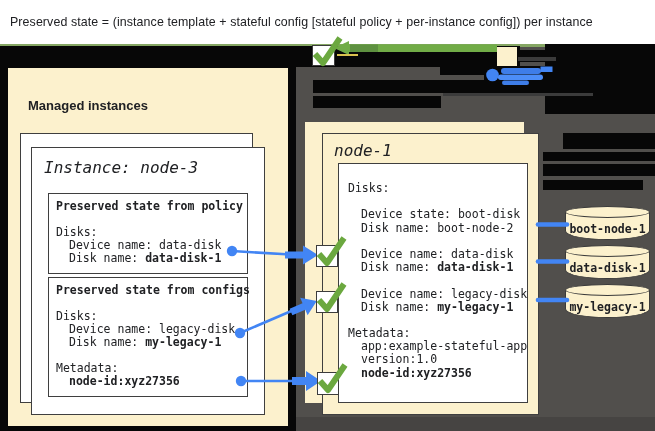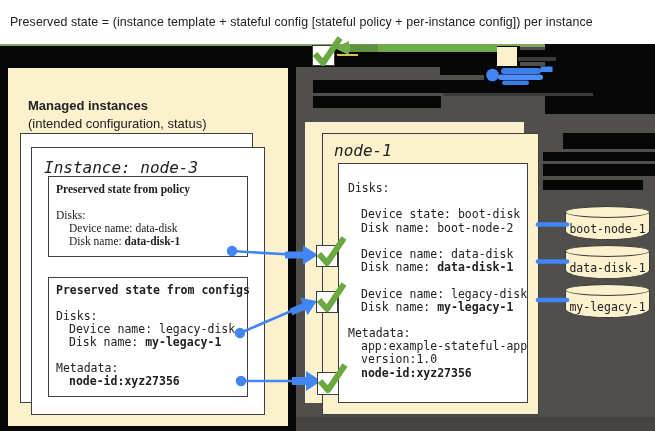--- a/index.html
+++ b/index.html
@@ -41,21 +41,21 @@
   .codebox{border:1.4px solid var(--border-dark);background:#fff;padding:6px 7px 0 7px;}
   .codeline{height:13px;white-space:nowrap;}
   .codeline.indent{padding-left:13px;}
   .codeline.blank{height:13px;}
   .vm-code{padding:18px 9px 0 9px;font-size:11.5px;line-height:13.2px;}
   .vm-code .codeline{height:13.2px;}
 
   .check-box{width:22px;height:22px;background:#fff;border:1.6px solid #3c3c3c;}
   .check-box svg{position:absolute;left:-3px;top:-12px;overflow:visible;}
 
-  .cylinder{width:85px;height:34px;}
+  .cylinder{width:85px;height:34px;font-weight:bold;}
   .cyl-top{position:absolute;left:0;top:0;width:100%;height:12px;background:var(--panel-cream);
            border:1.6px solid #3b3b3b;border-radius:50%;}
   .cyl-body{position:absolute;left:0;top:6px;width:100%;bottom:0;background:var(--panel-cream);
             border:1.6px solid #3b3b3b;border-top:none;border-radius:0 0 42px 42px / 0 0 9px 9px;}
   .cyl-label{position:absolute;left:0;right:0;bottom:4px;text-align:center;font-size:11.5px;}
 
   .legend-swatch{left:497px;top:47px;width:20px;height:19px;background:var(--panel-cream);}
   .legend-yellow{left:337px;top:53.5px;width:21px;height:2.4px;background:#D9C14F;}
 
   svg.overlay{left:0;top:0;pointer-events:none;}
@@ -99,30 +99,29 @@
   <div class="abs check-box" style="left:312px;top:45px;width:23px;height:21px;">
     <svg width="34" height="34">
       <path class="check-stroke" d="M5 20 L13 29 L30 4"></path>
     </svg>
   </div>
   <div class="abs legend-swatch"></div>
 
   <div class="abs cream-panel" style="left:8px;top:68px;width:280px;height:358px;">
     <div class="abs heading-block">
       <div class="bold">Managed instances</div>
-      <div>(intended configuration, status)</div>
     </div>
   </div>
 
   <div class="abs page" style="left:20px;top:133px;width:233px;height:270px;"></div>
   <div class="abs page" style="left:31px;top:147px;width:234px;height:268px;">
     <div class="abs mono card-label" style="left:12px;top:10px;">Instance: node-3</div>
   </div>
 
-  <div class="abs codebox mono code" style="left:48px;top:176px;width:200px;height:81px;font-family:Liberation Serif, serif;">
+  <div class="abs codebox mono code" style="left:48px;top:193px;width:200px;height:81px;">
     <div class="codeline bold">Preserved state from policy</div>
     <div class="codeline blank"></div>
     <div class="codeline">Disks:</div>
     <div class="codeline indent">Device name: data-disk</div>
     <div class="codeline indent"><span>Disk name: </span><span class="bold">data-disk-1</span></div>
   </div>
 
   <div class="abs codebox mono code" style="left:48px;top:277px;width:200px;height:120px;">
     <div class="codeline bold">Preserved state from configs</div>
     <div class="codeline blank"></div>

